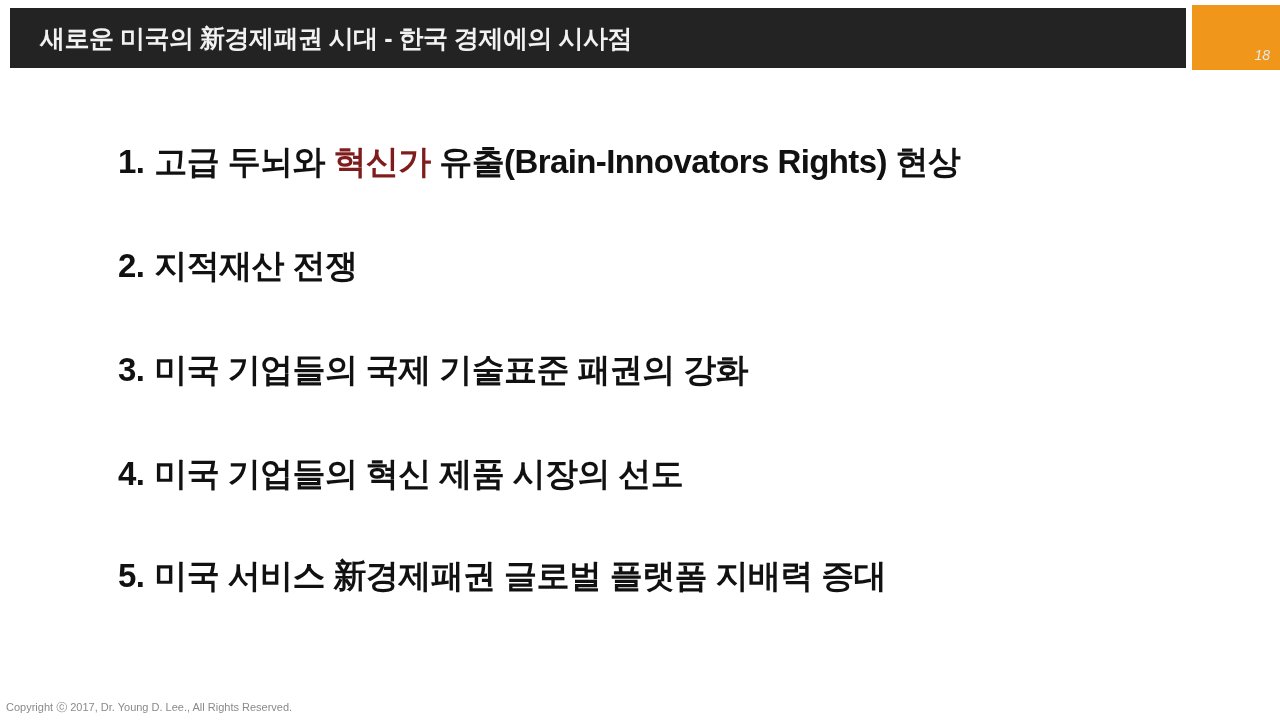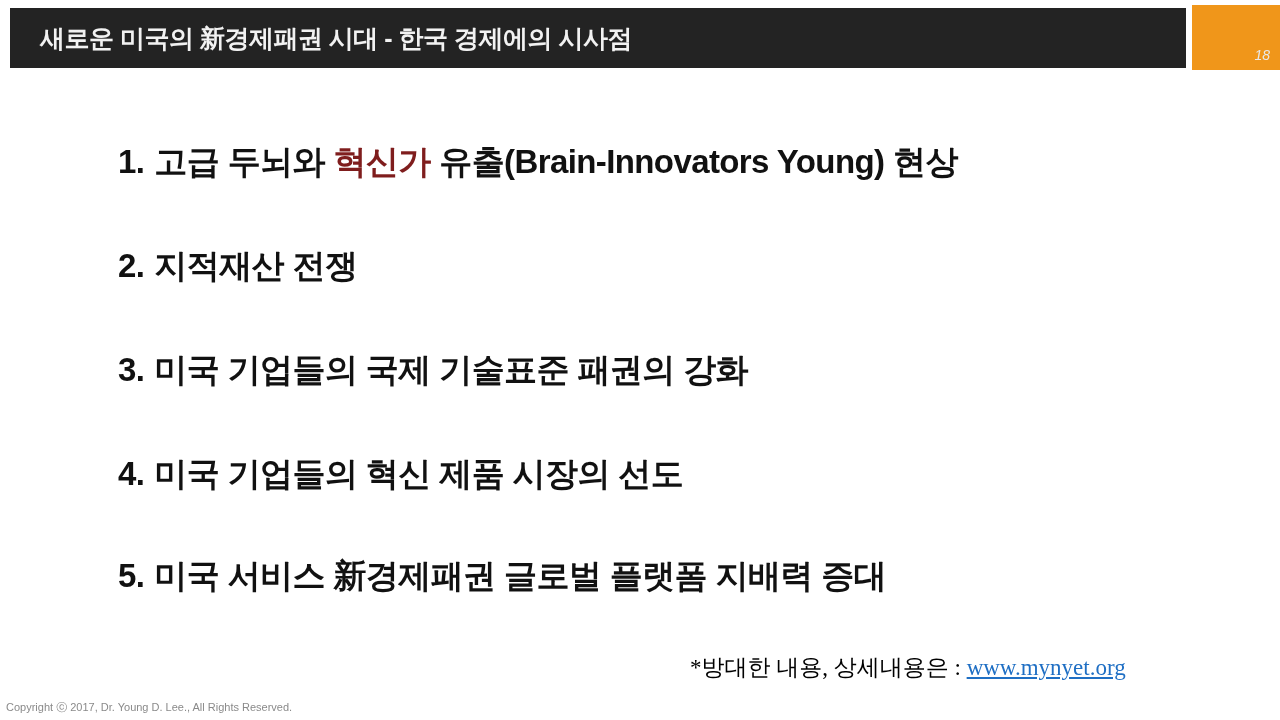--- a/index.html
+++ b/index.html
@@ -144,40 +144,37 @@
     <div id="header-title">새로운 미국의 新경제패권 시대 - 한국 경제에의 시사점</div>
   </div>
 
   <div id="page-badge">
     <span id="page-number">18</span>
   </div>
 
   <div id="content-list">
 
     <div class="list-item item-1">
-      <span class="marker">1.</span><span>고급 두뇌와 </span><span class="hl">혁신가</span><span> 유출(Brain-Innovators Young) 현상</span>
+      <span class="marker">1.</span><span>고급 두뇌와 </span><span class="hl">혁신가</span><span> 유출(Brain-Innovators Rights) 현상</span>
     </div>
 
     <div class="list-item item-2">
       <span class="marker">2.</span><span>지적재산 전쟁</span>
     </div>
 
     <div class="list-item item-3">
       <span class="marker">3.</span><span>미국 기업들의 국제 기술표준 패권의 강화</span>
     </div>
 
     <div class="list-item item-4">
       <span class="marker">4.</span><span>미국 기업들의 혁신 제품 시장의 선도</span>
     </div>
 
     <div class="list-item item-5">
       <span class="marker">5.</span><span>미국 서비스 新경제패권 글로벌 플랫폼 지배력 증대</span>
     </div>
 
   </div>
 
-  <div id="footnote">
-    <span>*방대한 내용, 상세내용은 : </span><a id="footnote-link" href="#">www.mynyet.org</a>
-  </div>
 
   <div id="copyright">Copyright ⓒ 2017, Dr. Young D. Lee., All Rights Reserved.</div>
 
 </div>
 
 </body></html>

